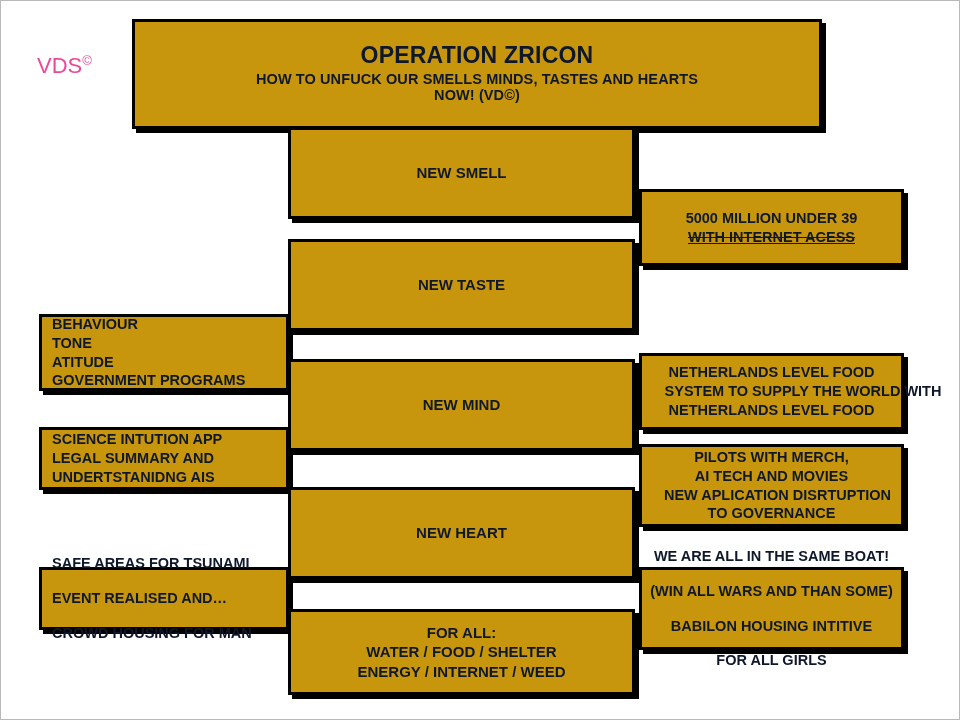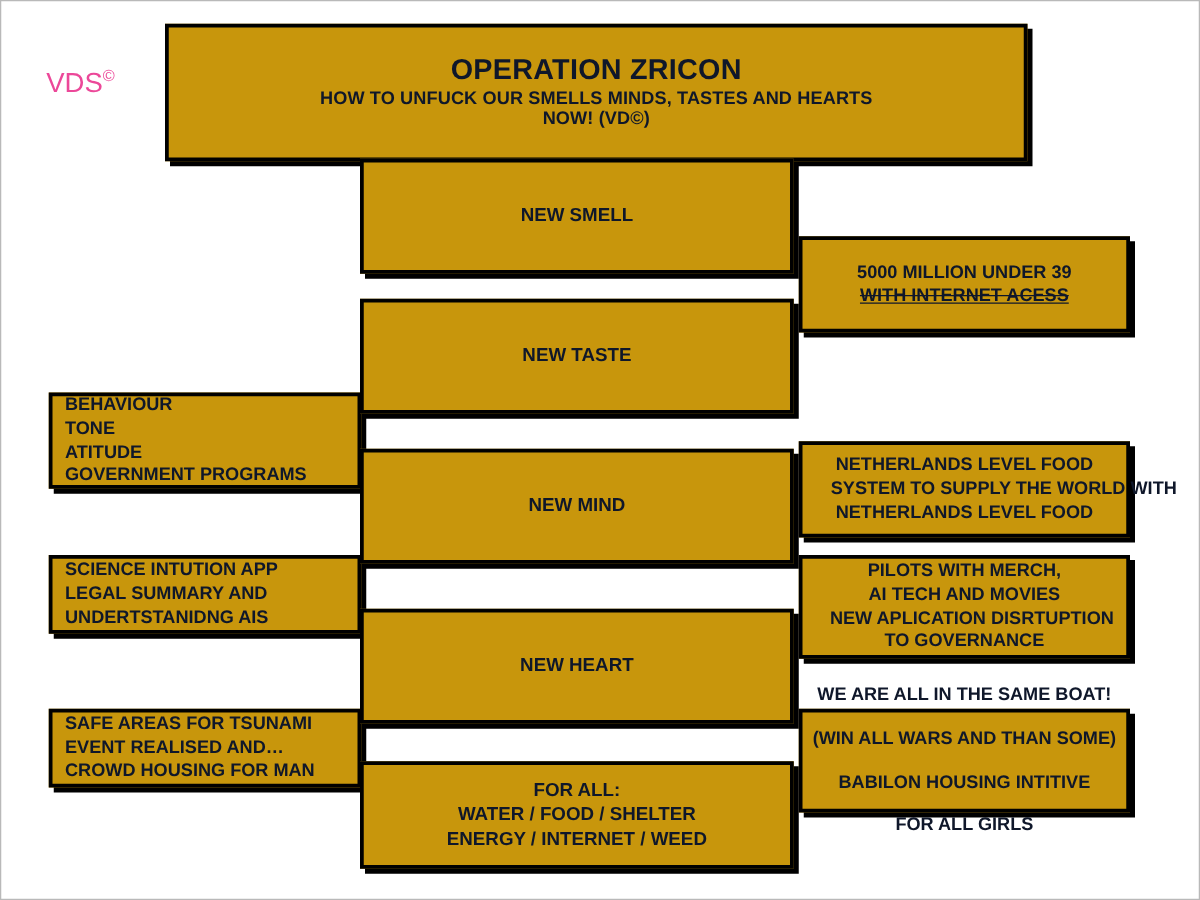--- a/index.html
+++ b/index.html
@@ -114,27 +114,27 @@
   </div>
 
 
   <div class="box side left" style="left:38px; top:313px; width:250px; height:77px;">
     <span class="line">BEHAVIOUR</span>
     <span class="line">TONE</span>
     <span class="line">ATITUDE</span>
     <span class="line">GOVERNMENT PROGRAMS</span>
   </div>
 
-  <div class="box side left" style="left:38px; top:443px; width:250px; height:63px;">
+  <div class="box side left" style="left:38px; top:426px; width:250px; height:63px;">
     <span class="line">SCIENCE INTUTION APP</span>
     <span class="line">LEGAL SUMMARY AND</span>
     <span class="line">UNDERTSTANIDNG AIS</span>
   </div>
 
-  <div class="box side left" style="left:38px; top:566px; width:250px; height:63px;">
+  <div class="box side left" style="left:38px; top:566px; width:250px; height:63px;gap:16px;">
     <span class="line">SAFE AREAS FOR TSUNAMI</span>
     <span class="line">EVENT REALISED AND…</span>
     <span class="line">CROWD HOUSING FOR MAN</span>
   </div>
 
   <div class="box side right" style="left:638px; top:188px; width:265px; height:77px;">
     <span class="line">5000 MILLION UNDER 39</span>
     <span class="line u-strike-underline">WITH INTERNET ACESS</span>
   </div>
 

